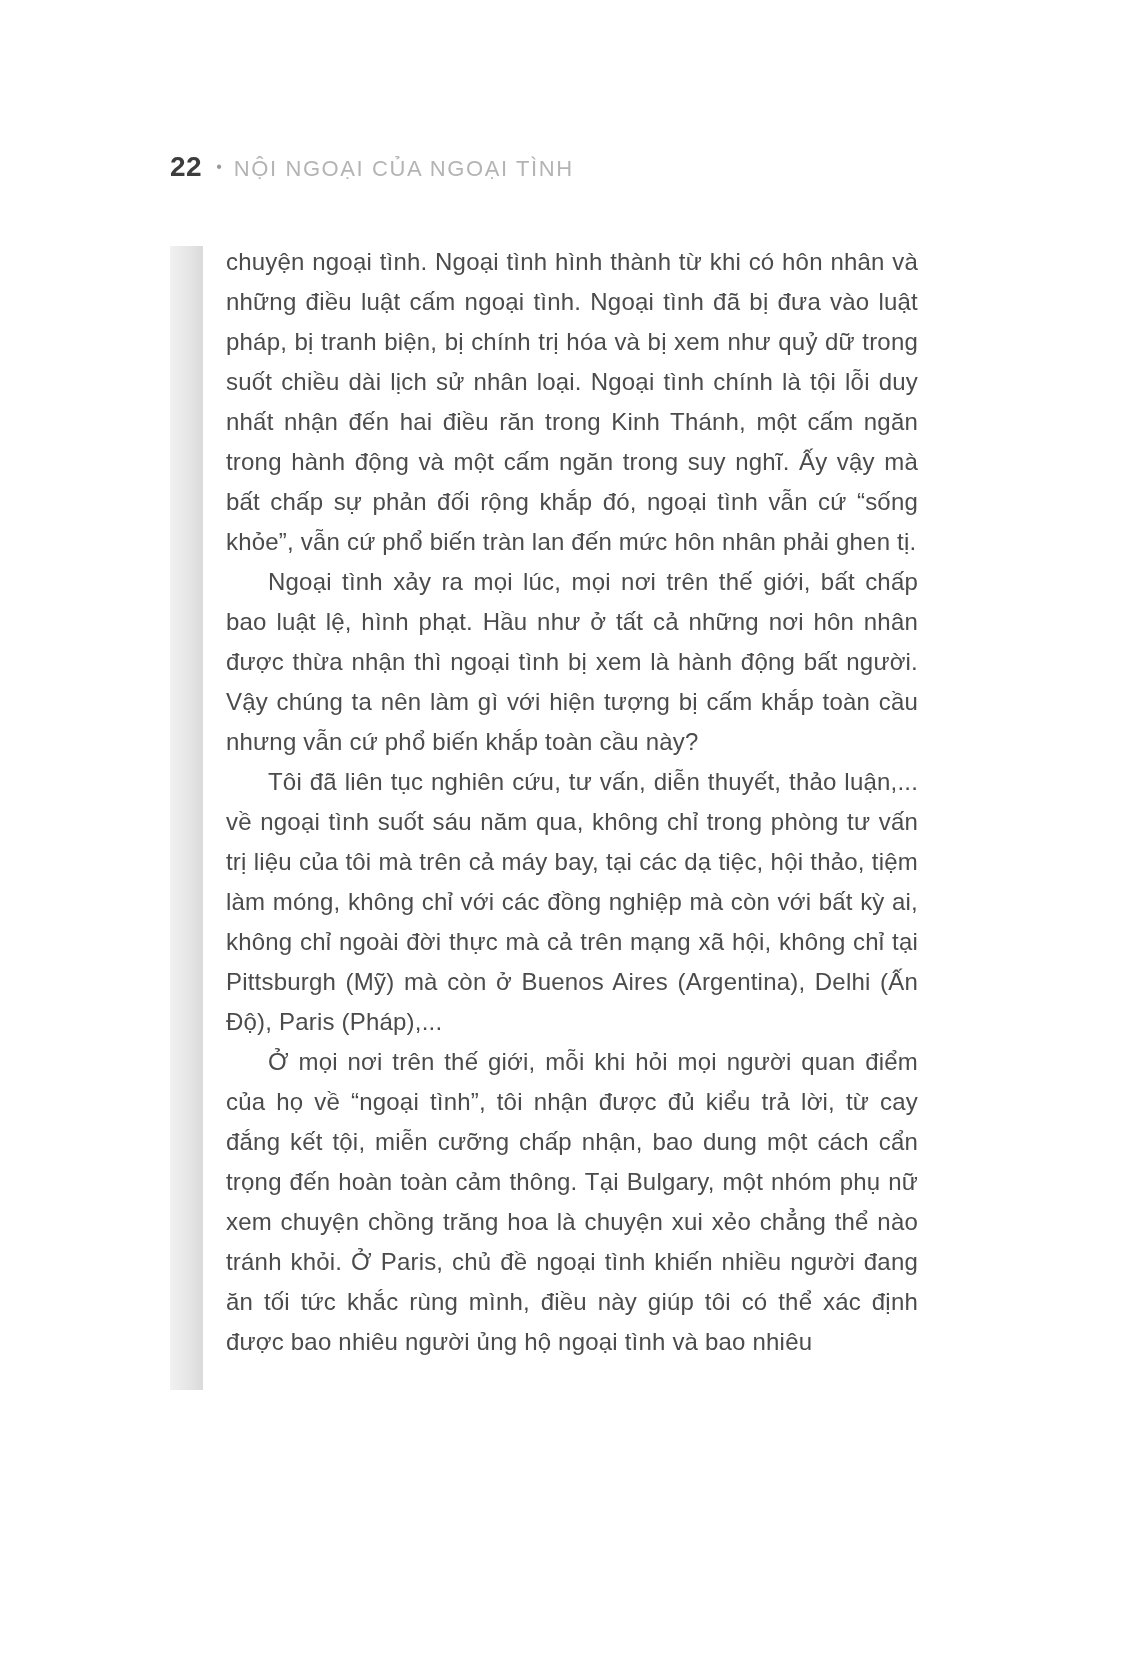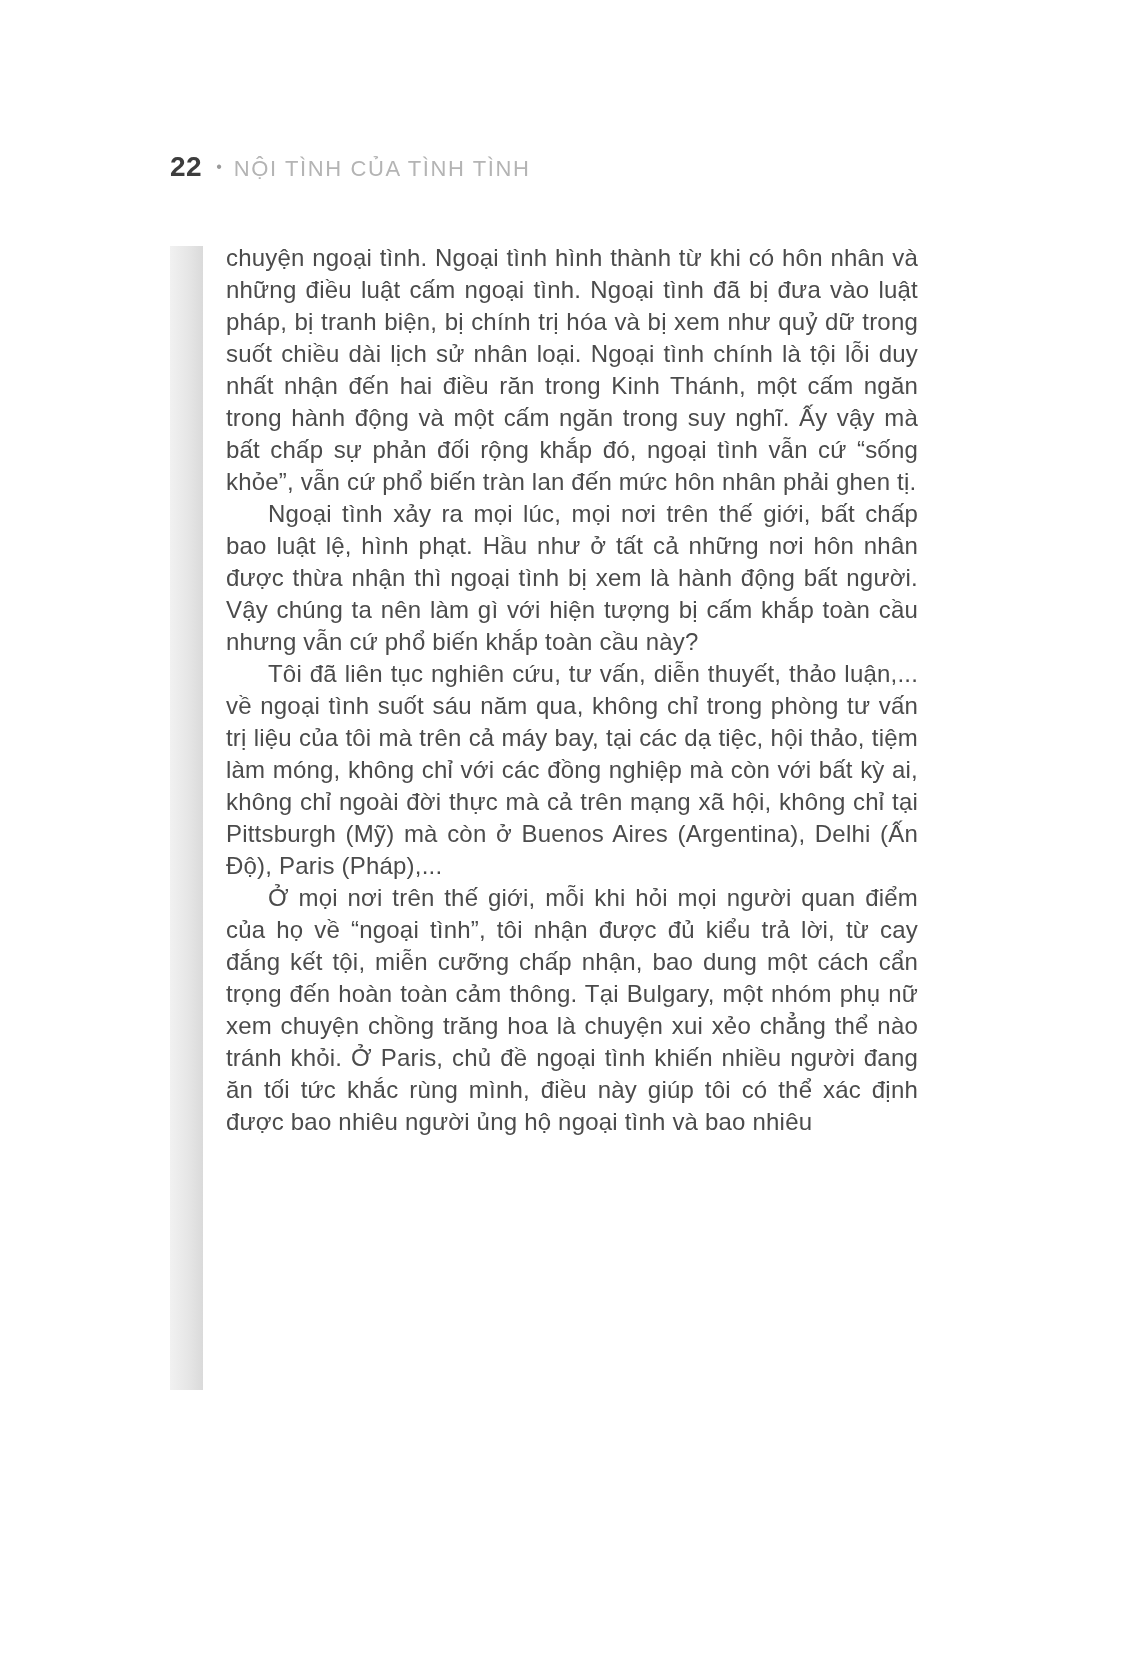--- a/index.html
+++ b/index.html
@@ -55,40 +55,40 @@
     background: linear-gradient(to right, #f1f1f1 0%, #e6e6e6 55%, #dadada 100%);
   }
 
   
   .text-block {
     position: absolute;
     left: 226px;
     top: 242px;
     width: 692px;
     font-size: 24px;
-    line-height: 32px;
+    line-height: 40px;
     color: #4b4b4b;
     text-align: justify;
     letter-spacing: 0.2px;
   }
   .text-block p {
     margin: 0;
     padding: 0;
   }
   .text-block p.indent {
     text-indent: 42px;
   }
 </style>
 </head>
 <body>
 
 <header class="page-header">
   <span class="page-number">22</span>
   <span class="header-sep">•</span>
-  <span class="running-title">NỘI TÌNH CỦA TÌNH TÌNH</span>
+  <span class="running-title">NỘI NGOẠI CỦA NGOẠI TÌNH</span>
 </header>
 
 <div class="gutter-shadow"></div>
 
 <main class="text-block">
   <p>chuyện ngoại tình. Ngoại tình hình thành từ khi có hôn nhân và những điều luật cấm ngoại tình. Ngoại tình đã bị đưa vào luật pháp, bị tranh biện, bị chính trị hóa và bị xem như quỷ dữ trong suốt chiều dài lịch sử nhân loại. Ngoại tình chính là tội lỗi duy nhất nhận đến hai điều răn trong Kinh Thánh, một cấm ngăn trong hành động và một cấm ngăn trong suy nghĩ. Ấy vậy mà bất chấp sự phản đối rộng khắp đó, ngoại tình vẫn cứ “sống khỏe”, vẫn cứ phổ biến tràn lan đến mức hôn nhân phải ghen tị.</p>
   <p class="indent">Ngoại tình xảy ra mọi lúc, mọi nơi trên thế giới, bất chấp bao luật lệ, hình phạt. Hầu như ở tất cả những nơi hôn nhân được thừa nhận thì ngoại tình bị xem là hành động bất người. Vậy chúng ta nên làm gì với hiện tượng bị cấm khắp toàn cầu nhưng vẫn cứ phổ biến khắp toàn cầu này?</p>
   <p class="indent">Tôi đã liên tục nghiên cứu, tư vấn, diễn thuyết, thảo luận,... về ngoại tình suốt sáu năm qua, không chỉ trong phòng tư vấn trị liệu của tôi mà trên cả máy bay, tại các dạ tiệc, hội thảo, tiệm làm móng, không chỉ với các đồng nghiệp mà còn với bất kỳ ai, không chỉ ngoài đời thực mà cả trên mạng xã hội, không chỉ tại Pittsburgh (Mỹ) mà còn ở Buenos Aires (Argentina), Delhi (Ấn Độ), Paris (Pháp),...</p>
   <p class="indent">Ở mọi nơi trên thế giới, mỗi khi hỏi mọi người quan điểm của họ về “ngoại tình”, tôi nhận được đủ kiểu trả lời, từ cay đắng kết tội, miễn cưỡng chấp nhận, bao dung một cách cẩn trọng đến hoàn toàn cảm thông. Tại Bulgary, một nhóm phụ nữ xem chuyện chồng trăng hoa là chuyện xui xẻo chẳng thể nào tránh khỏi. Ở Paris, chủ đề ngoại tình khiến nhiều người đang ăn tối tức khắc rùng mình, điều này giúp tôi có thể xác định được bao nhiêu người ủng hộ ngoại tình và bao nhiêu</p>
 </main>

